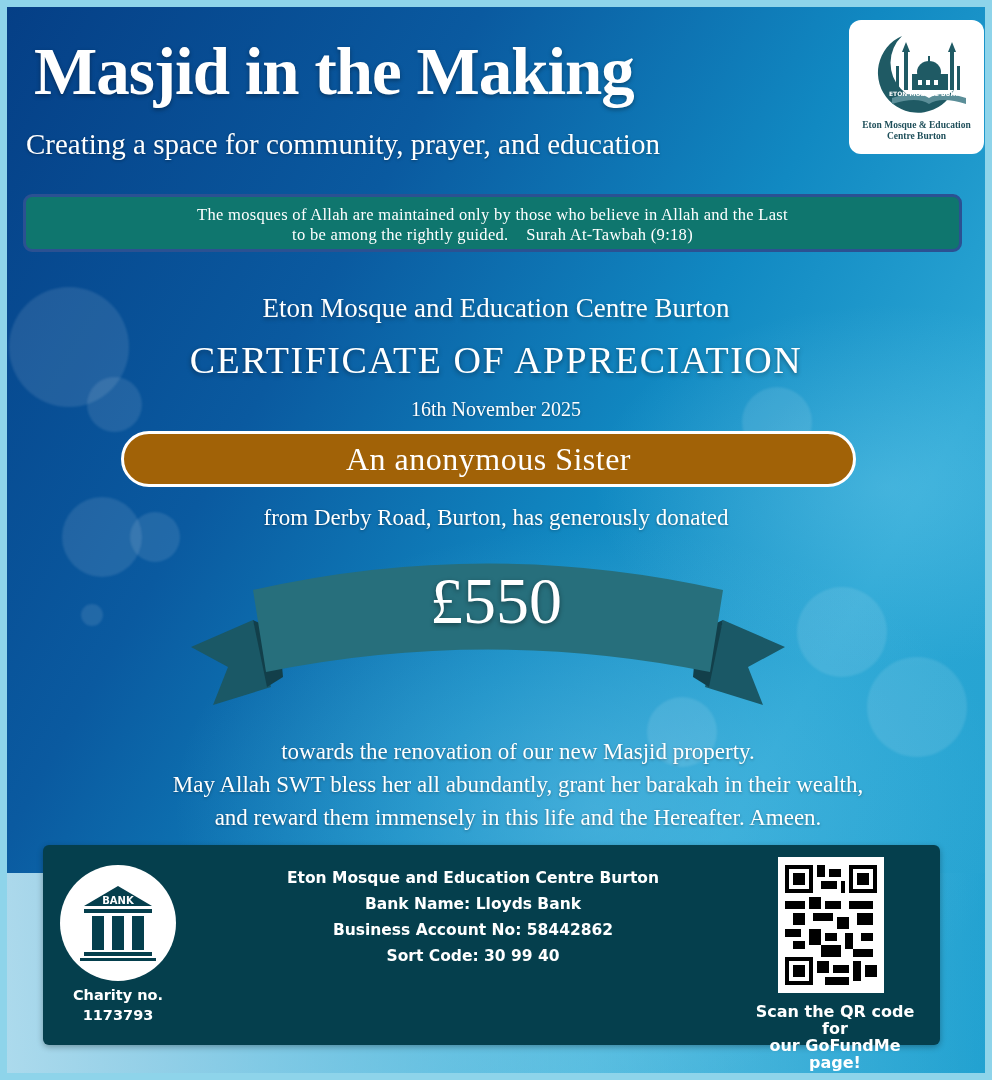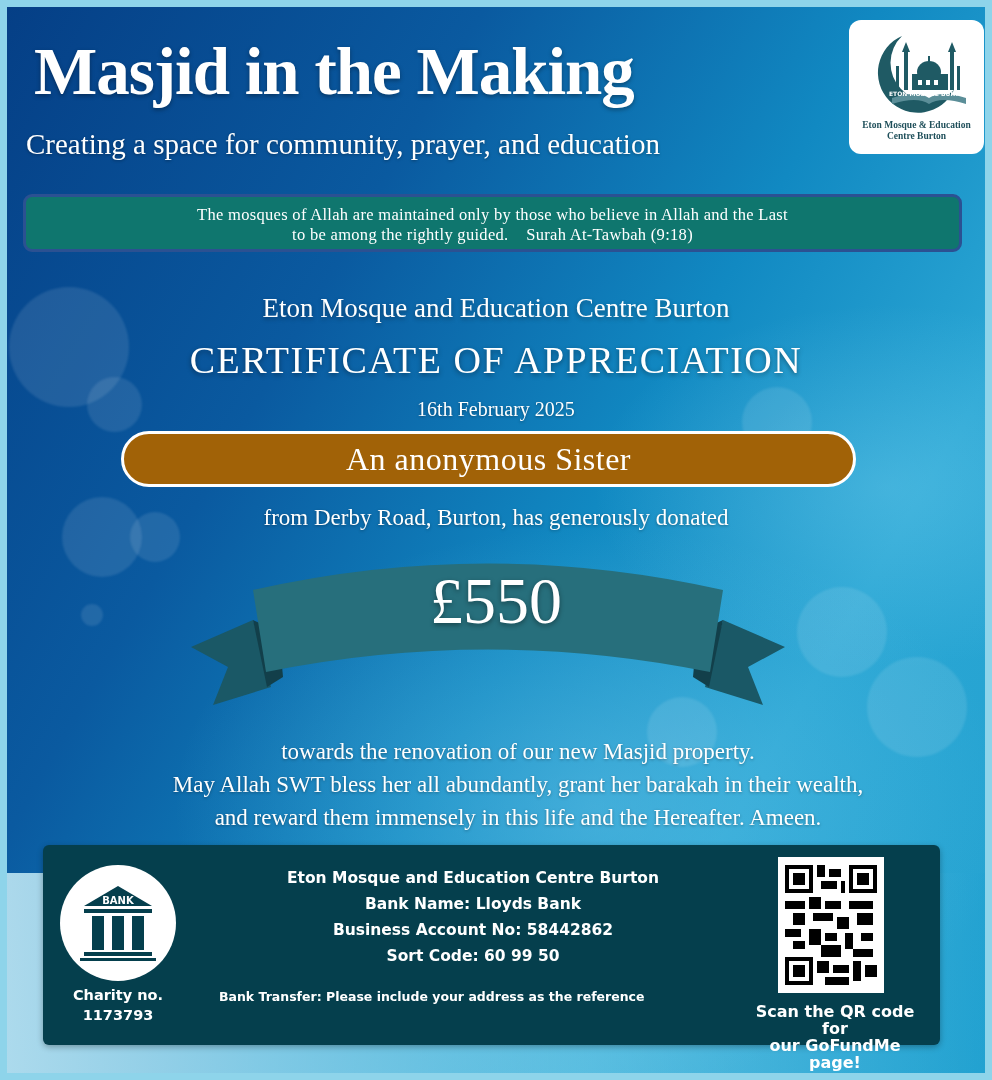--- a/index.html
+++ b/index.html
@@ -140,21 +140,21 @@
   </div>
 </div>
 
 <div class="quote-box">
   <div>The mosques of Allah are maintained only by those who believe in Allah and the Last</div>
   <div style="white-space:pre;">to be among the rightly guided.    Surah At-Tawbah (9:18)</div>
 </div>
 
 <div class="org">Eton Mosque and Education Centre Burton</div>
 <div class="cert">CERTIFICATE OF APPRECIATION</div>
-<div class="date">16th February 2025</div>
+<div class="date">16th November 2025</div>
 
 <div class="donor-pill">
   <span class="donor-name">An anonymous Sister</span>
 </div>
 
 <div class="from">from Derby Road, Burton, has generously donated</div>
 
 <svg class="ribbon" width="610" height="150" viewBox="0 0 610 150">
   <polygon points="8,90 70,63 88,130 30,148 45,110" fill="#1a5866"></polygon>
   <polygon points="602,90 540,63 522,130 580,148 565,110" fill="#1a5866"></polygon>
@@ -184,24 +184,23 @@
     </svg>
   </div>
   <div class="charity">
     <div>Charity no.</div>
     <div>1173793</div>
   </div>
   <div class="bank-details">
     <div>Eton Mosque and Education Centre Burton</div>
     <div>Bank Name: Lloyds Bank</div>
     <div>Business Account No: 58442862</div>
-    <div>Sort Code: 60 99 50</div>
+    <div>Sort Code: 30 99 40</div>
   </div>
   <div class="bank-notes">
-    <div>Bank Transfer: Please include your address as the reference</div>
   </div>
   <div class="qr-box">
     <svg width="92" height="120" viewBox="0 0 23 30" shape-rendering="crispEdges">
       <rect x="0" y="0" width="7" height="7" fill="#000"></rect>
         <rect x="1" y="1" width="5" height="5" fill="#fff"></rect>
         <rect x="2" y="2" width="3" height="3" fill="#000"></rect>
       <rect x="16" y="0" width="7" height="7" fill="#000"></rect>
         <rect x="17" y="1" width="5" height="5" fill="#fff"></rect>
         <rect x="18" y="2" width="3" height="3" fill="#000"></rect>
       <rect x="0" y="23" width="7" height="7" fill="#000"></rect>

